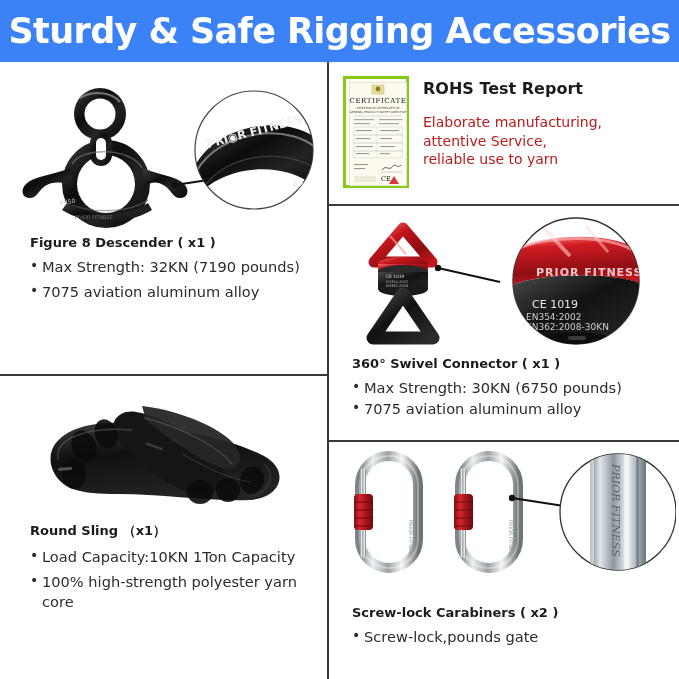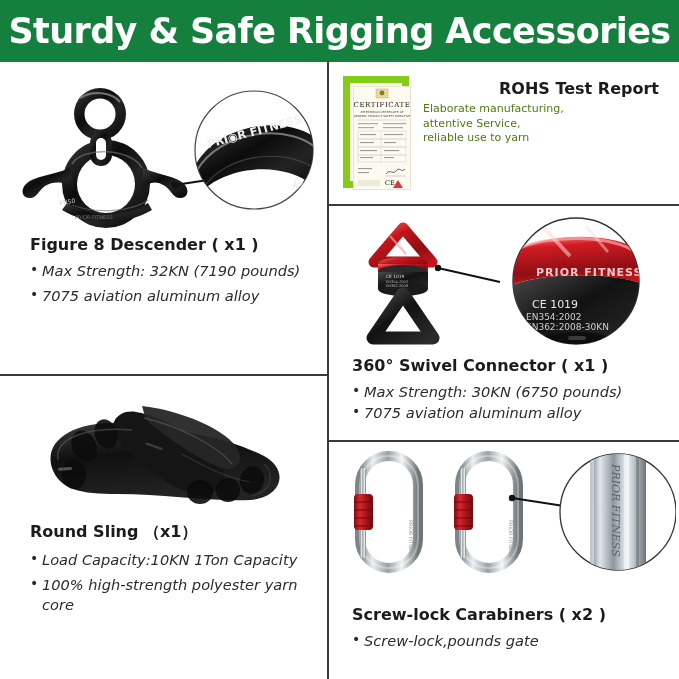--- a/index.html
+++ b/index.html
@@ -19,21 +19,21 @@
     box-sizing: border-box;
   }
 
   
   .header {
     position: absolute;
     left: 0;
     top: 0;
     width: 679px;
     height: 62px;
-    background: #15803d;
+    background: #3b82f6;
     display: flex;
     align-items: center;
     justify-content: center;
     box-sizing: border-box;
   }
   .header-title {
     color: #ffffff;
     font-size: 35px;
     font-weight: bold;
     letter-spacing: -0.6px;
@@ -53,31 +53,30 @@
     background: #3a3a3a;
     height: 2px;
   }
 
   
   .cell {
     position: absolute;
     box-sizing: border-box;
   }
   .prod-title {
-    font-size: 16px;
+    font-size: 13px;
     font-weight: bold;
     color: #1b1b1b;
     margin: 0 0 7px 0;
     letter-spacing: 0px;
   }
   .bullets {
     list-style: none;
     margin: 0;
     padding: 0;
-    font-style: italic;
   }
   .bullets li {
     position: relative;
     padding-left: 12px;
     font-size: 14.6px;
     color: #2c2c2c;
     line-height: 1.32;
     margin-bottom: 6px;
   }
   .bullets li:before {
@@ -103,32 +102,32 @@
     display: flex;
     align-items: flex-start;
   }
   .rohs-text {
     margin-left: 14px;
   }
   .rohs-title {
     font-size: 16px;
     font-weight: bold;
     color: #1b1b1b;
-    text-align: right;
-    margin: 3px 0 4px 0;
+    text-align: left;
+    margin: 3px 0 15px 0;
   }
   .rohs-body {
-    font-size: 11px;
-    color: #4d7c0f;
+    font-size: 14px;
+    color: #b91c1c;
     line-height: 1.33;
   }
   .cert-frame {
     width: 66px;
     height: 112px;
-    border: 7px solid #84cc16;
+    border: 3px solid #84cc16;
     background: #fdfcf3;
     box-sizing: border-box;
     padding: 3px;
   }
 </style>
 </head>
 <body>
 
 <div class="page">
 

